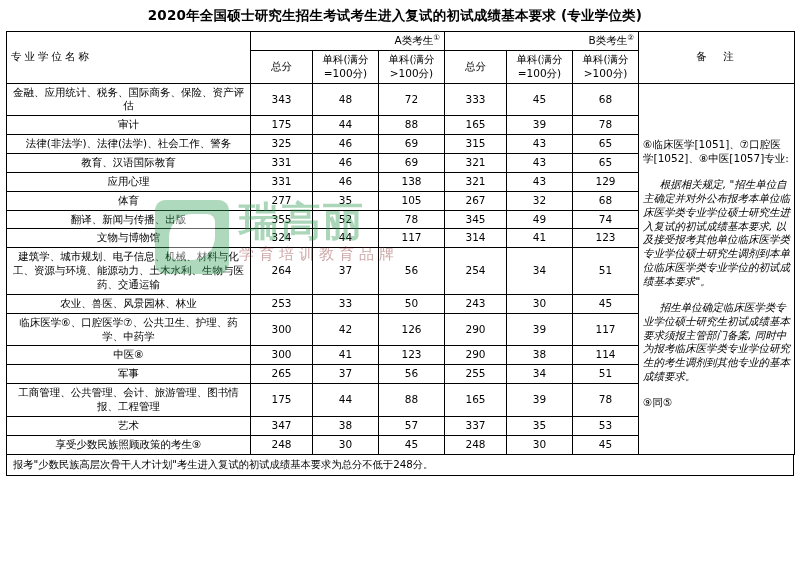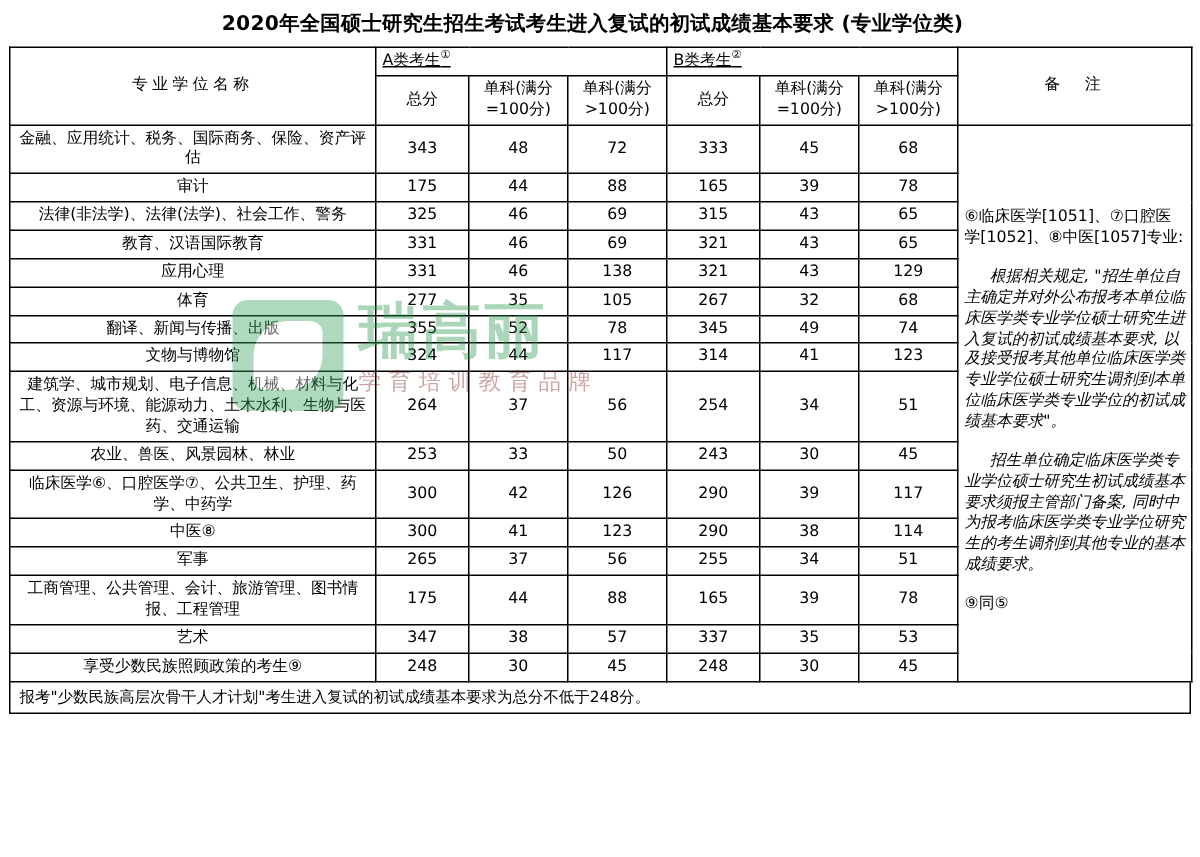--- a/index.html
+++ b/index.html
@@ -49,31 +49,29 @@
     text-align: center;
     padding-left: 6px;
     padding-right: 4px;
     font-size: 10.5px;
   }
   .num {
     text-align: center;
     font-size: 11.5px;
   }
   .grp-head {
-    text-align: left;
+    text-align: right;
     font-size: 11px;
-    text-decoration: underline;
   }
   .sub-head {
     text-align: center;
     font-size: 10px;
     line-height: 1.25;
   }
   .name-head {
-    text-align: center;
     font-size: 11.5px;
     letter-spacing: 3px;
   }
   .remark-head {
     text-align: center;
     font-size: 11.5px;
     letter-spacing: 3px;
   }
   .remark-cell {
     vertical-align: top;

